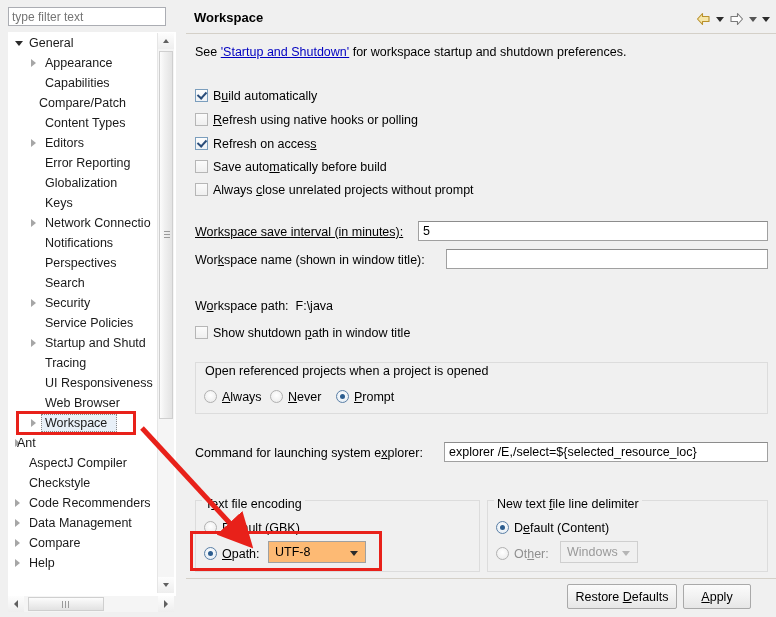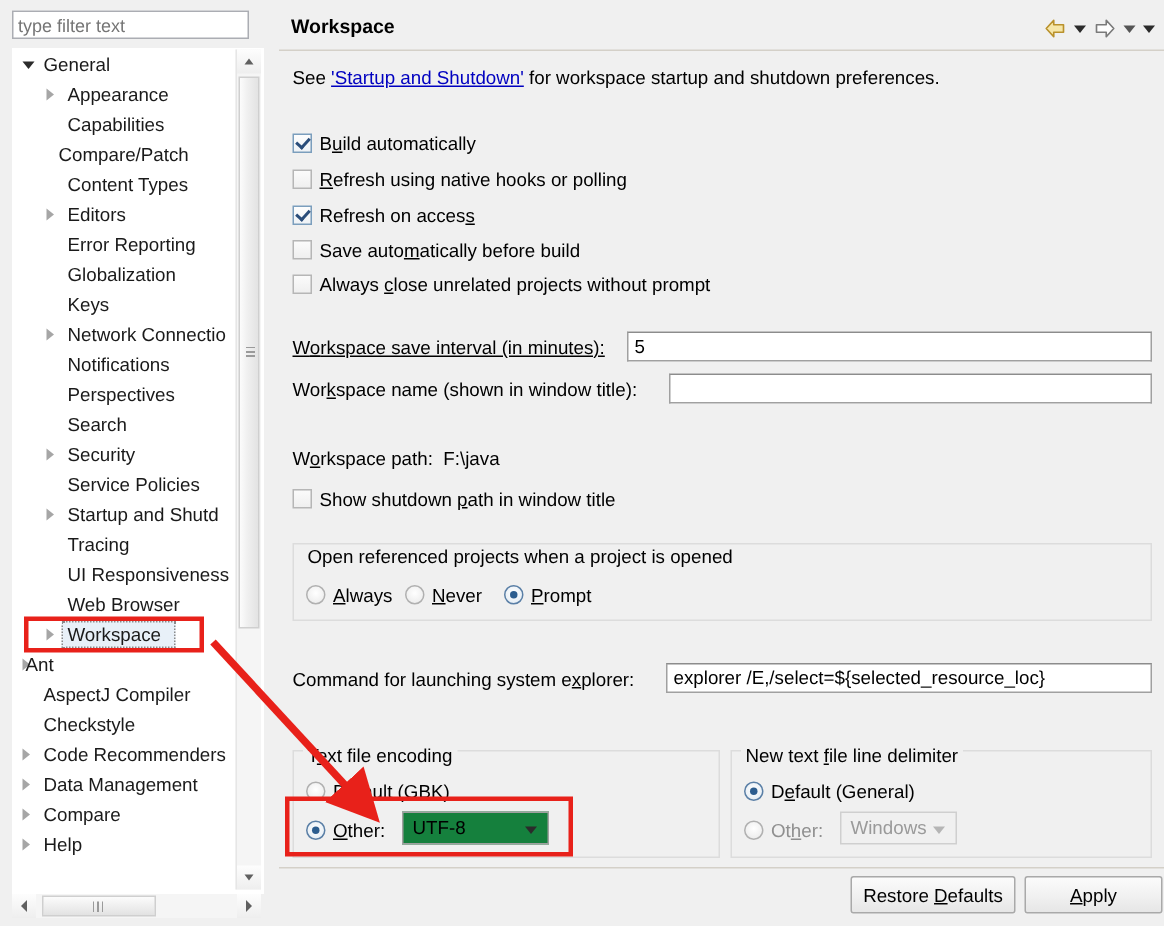--- a/index.html
+++ b/index.html
@@ -111,21 +111,21 @@
     vertical-align:-2px;margin-right:5px;position:relative;
   }
   .rb.on{border:1px solid #5a7fa6;background:radial-gradient(circle at 50% 40%,#ffffff,#dfe9f2);}
   .rb.on::after{
     content:"";position:absolute;left:3px;top:3px;width:5px;height:5px;border-radius:50%;
     background:#2c5d8f;
   }
   .rb-row{position:absolute;font-size:12.5px;line-height:16px;color:#000;}
 
   .combo{
-    position:absolute;box-sizing:border-box;background:#15803d;border:1px solid #a0a0a0;
+    position:absolute;box-sizing:border-box;background:#fdba74;border:1px solid #a0a0a0;
     height:22px;line-height:20px;font-size:12.5px;color:#000;padding-left:6px;
   }
   .combo.disabled{background:#f0f0f0;border:1px solid #cfcfcf;color:#9a9a9a;}
   .combo .arw{position:absolute;right:7px;top:9px;width:0;height:0;
     border-left:4px solid transparent;border-right:4px solid transparent;border-top:5px solid #2b2b2b;}
   .combo.disabled .arw{border-top-color:#b5b5b5;}
 
   .btn{
     position:absolute;box-sizing:border-box;height:25px;
     background:linear-gradient(#fbfbfb,#f2f2f2 48%,#e6e6e6);
@@ -339,48 +339,48 @@
     <input class="txtfield" style="left: 258px; top: 442px; width: 324px;" value="explorer /E,/select=${selected_resource_loc}">
 
     <div class="groupbox" style="left:9px;top:500px;width:285px;height:72px;"></div>
     <div class="grouplabel" style="left:16px;top:497px;">
       <span>T</span><span class="u">e</span><span>xt file encoding</span>
     </div>
     <div class="rb-row" style="left:18px;top:520px;">
       <span class="rb"></span><span>Defa</span><span class="u">u</span><span>lt (GBK)</span>
     </div>
     <div class="rb-row" style="left:18px;top:546px;">
-      <span class="rb on"></span><span></span><span class="u">O</span><span>ther:</span>
+      <span class="rb on"></span><span></span><span class="u">O</span><span>path:</span>
     </div>
     <div class="combo" style="left:82px;top:541px;width:98px;">
       <span>UTF-8</span>
       <span class="arw"></span>
     </div>
 
     <div class="groupbox" style="left:301px;top:500px;width:281px;height:72px;"></div>
     <div class="grouplabel" style="left:308px;top:497px;">
       <span>New text </span><span class="u">f</span><span>ile line delimiter</span>
     </div>
     <div class="rb-row" style="left:310px;top:520px;">
-      <span class="rb on"></span><span>D</span><span class="u">e</span><span>fault (General)</span>
+      <span class="rb on"></span><span>D</span><span class="u">e</span><span>fault (Content)</span>
     </div>
     <div class="rb-row" style="left:310px;top:546px;color:#8f8f8f;">
       <span class="rb"></span><span>Ot</span><span class="u">h</span><span>er:</span>
     </div>
     <div class="combo disabled" style="left:374px;top:541px;width:78px;">
       <span>Windows</span>
       <span class="arw"></span>
     </div>
 
     <div id="btm-rule"></div>
 
     <div class="btn" style="left:381px;top:584px;width:110px;">
       <span><span>Restore </span><span class="u">D</span><span>efaults</span></span>
     </div>
-    <div class="btn" style="left:497px;top:584px;width:92px;">
+    <div class="btn" style="left:497px;top:584px;width:68px;">
       <span><span></span><span class="u">A</span><span>pply</span></span>
     </div>
   </div>
 
   <div class="anno" id="anno-tree" style="left: 16px; top: 411px; width: 120px; height: 24px; border-color: rgb(232, 33, 26);"></div>
   <div class="anno" id="anno-enc" style="left: 190px; top: 531px; width: 192px; height: 40px; border-color: rgb(232, 33, 26);"></div>
   <svg id="anno-arrow" viewBox="0 0 280 160">
     <defs>
       <marker id="ah" markerWidth="7" markerHeight="7" refX="2.5" refY="3.5" orient="auto">
         <path d="M0,0 L7,3.5 L0,7 z" fill="#e8211a"></path>

